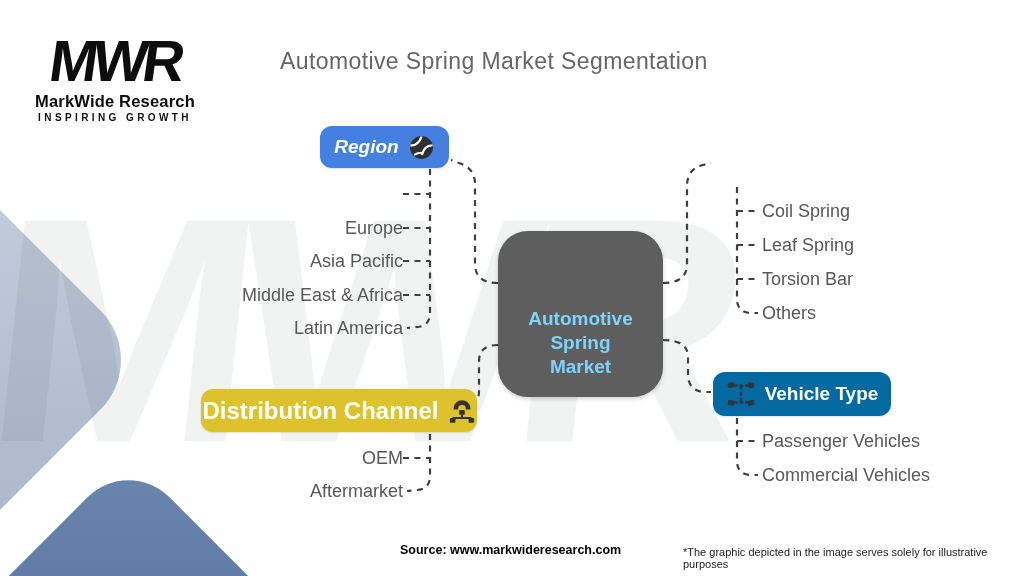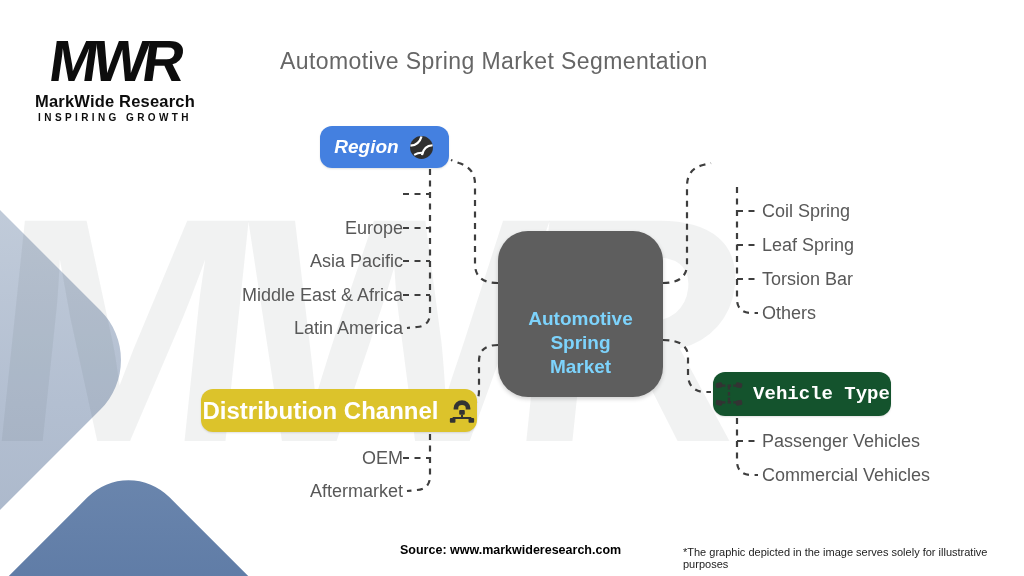--- a/index.html
+++ b/index.html
@@ -121,21 +121,21 @@
       <svg width="28" height="27" viewBox="0 0 30 28">
         <path d="M8.5 13 v-1.5 a6.5 6 0 0 1 13 0 V13" stroke="#333" stroke-width="5" fill="none"></path>
         <rect x="12" y="13.5" width="6" height="5" rx="1" fill="#333"></rect>
         <path d="M15 18.5 v3.5 M5 22 h20" stroke="#333" stroke-width="2.2" fill="none"></path>
         <rect x="2" y="22" width="6" height="5" rx="1" fill="#333"></rect>
         <rect x="22" y="22" width="6" height="5" rx="1" fill="#333"></rect>
       </svg>
     </span>
   </div>
 
-  <div class="pill pill-vehicle" style="background-color: #14532d; font-family: Liberation Mono, monospace;">
+  <div class="pill pill-vehicle" style="background-color: #0369a1;">
     <span class="ic">
       <svg width="30" height="28" viewBox="0 0 34 30">
         <rect x="2" y="2" width="7.5" height="6" rx="2" fill="#333" transform="rotate(-12 5.7 5)"></rect>
         <rect x="24.5" y="2" width="7.5" height="6" rx="2" fill="#333" transform="rotate(12 28.2 5)"></rect>
         <rect x="2" y="22" width="7.5" height="6" rx="2" fill="#333" transform="rotate(12 5.7 25)"></rect>
         <rect x="24.5" y="22" width="7.5" height="6" rx="2" fill="#333" transform="rotate(-12 28.2 25)"></rect>
         <path d="M9 5.5 h16" stroke="#333" stroke-width="2.6" stroke-dasharray="4 2.4"></path>
         <path d="M9 24.5 h16" stroke="#333" stroke-width="2.6" stroke-dasharray="4 2.4"></path>
         <path d="M17 6 v18" stroke="#333" stroke-width="2.6" stroke-dasharray="4 2.6"></path>
       </svg>

